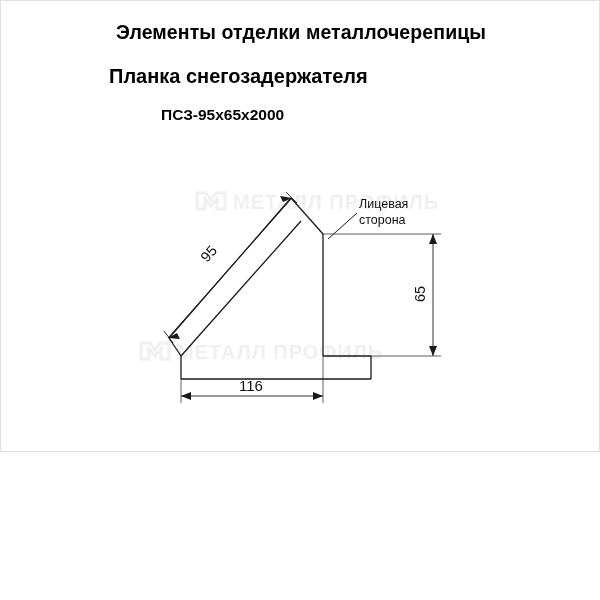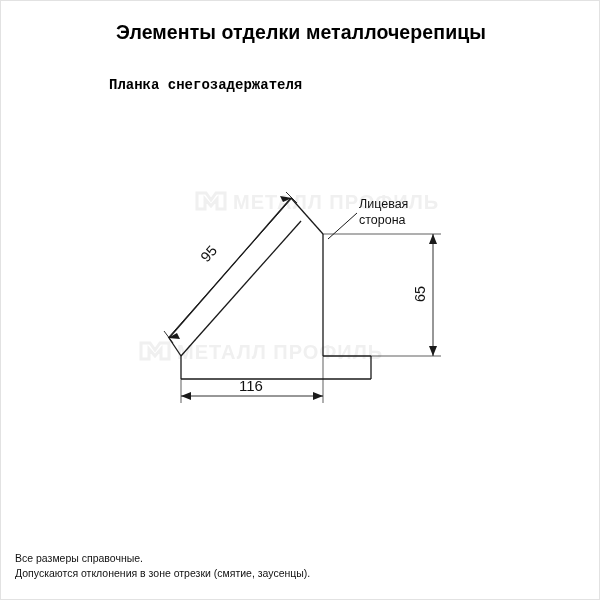--- a/index.html
+++ b/index.html
@@ -10,41 +10,40 @@
     width: 600px;
     height: 600px;
     background: #ffffff;
     font-family: "Liberation Sans", sans-serif;
     color: #000000;
     overflow: hidden;
   }
   .page {
     position: relative;
     width: 600px;
-    height: 600px;
+    height: 452px;
     box-sizing: border-box;
     border: 1px solid #e2e2e2;
   }
   .title {
     position: absolute;
     top: 20px;
     left: 0;
     width: 600px;
     text-align: center;
     font-size: 19.5px;
     font-weight: bold;
     letter-spacing: 0.1px;
   }
   .subtitle {
     position: absolute;
-    top: 76px;
+    top: 64px;
     left: 108px;
-    font-size: 14px;
+    font-size: 20px;
     font-weight: bold;
-    font-family: Liberation Mono, monospace;
   }
   .code {
     position: absolute;
     top: 105px;
     left: 160px;
     font-size: 15.5px;
     font-weight: bold;
   }
   .drawing {
     position: absolute;
@@ -76,20 +75,21 @@
     font-family: "Liberation Sans", sans-serif;
   }
 </style>
 </head>
 <body>
 
 <div class="page">
 
   <div class="title">Элементы отделки металлочерепицы</div>
   <div class="subtitle">Планка снегозадержателя</div>
+  <div class="code">ПСЗ-95х65х2000</div>
 
   <div class="drawing">
     <svg width="600" height="300" viewBox="0 0 600 300">
 
       <g>
         <g transform="translate(196,40)">
           <path d="M0,18 L0,2 L9,2 L14,9 L19,2 L28,2 L28,18 L20,18 L20,8 L14,15 L8,8 L8,18 Z" fill="none" stroke="#f0f0f0" stroke-width="3"></path>
         </g>
         <text class="wm-text" x="232" y="58" fill="#f0f0f0" font-size="20" font-weight="bold">МЕТАЛЛ ПРОФИЛЬ</text>
 
@@ -145,18 +145,14 @@
         <line x1="322" y1="205" x2="322" y2="252" stroke-width="0.7"></line>
         <line x1="180" y1="245" x2="322" y2="245" stroke-width="0.9"></line>
         <polygon points="180,245 190,241 190,249" fill="#1a1a1a" stroke="none"></polygon>
         <polygon points="322,245 312,241 312,249" fill="#1a1a1a" stroke="none"></polygon>
       </g>
       <text x="238" y="240" font-size="15" fill="#111">116</text>
 
     </svg>
   </div>
 
-  <div class="footnotes">
-    <div>Все размеры справочные.</div>
-    <div>Допускаются отклонения в зоне отрезки (смятие, заусенцы).</div>
-  </div>
 
 </div>
 
 </body></html>

